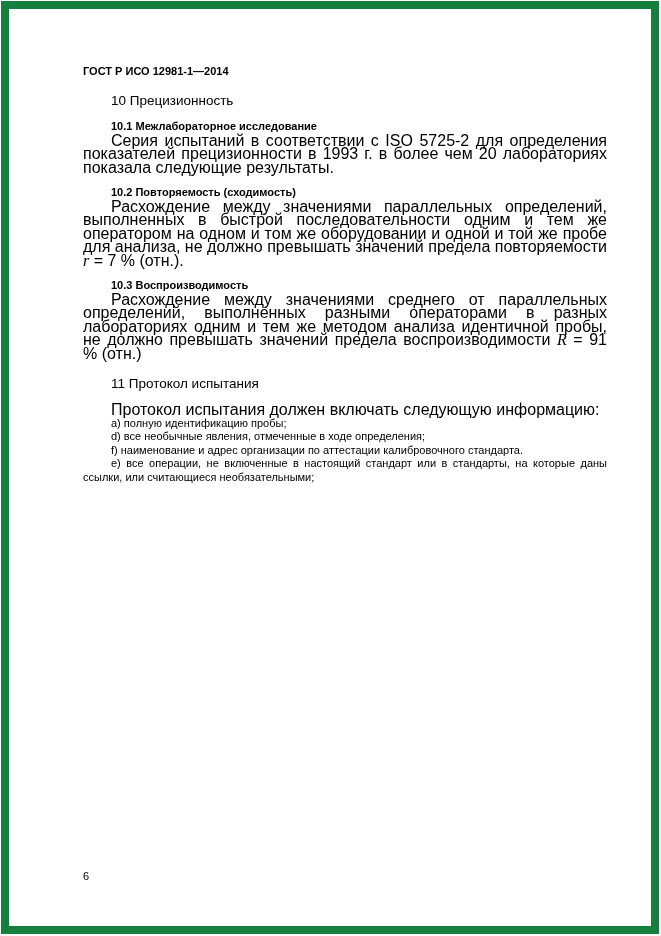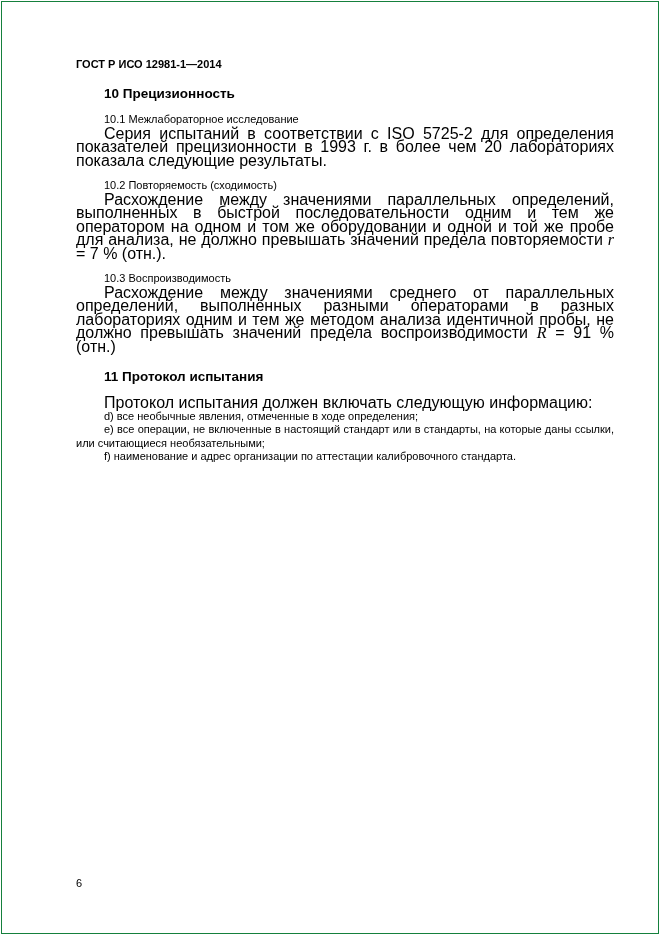--- a/index.html
+++ b/index.html
@@ -8,37 +8,37 @@
     height: 936px;
     background: #ffffff;
     font-family: "Liberation Sans", sans-serif;
     color: #000000;
   }
   .page {
     position: absolute;
     left: 1px; top: 1px;
     width: 658px;
     height: 933px;
-    border: 1px solid #15803d;
+    border: 8px solid #15803d;
     background: #ffffff;
     padding: 56px 44px 0 74px;
   }
   .doc-header {
     font-size: 11px;
     font-weight: bold;
     margin-bottom: 12px;
   }
   .section-title {
     font-size: 13.5px;
-    font-weight: bold;
+    font-weight: normal;
     margin: 16px 0 12px 28px;
   }
   .sub-heading {
     font-size: 11px;
-    font-weight: normal;
+    font-weight: bold;
     margin: 12px 0 0 28px;
     line-height: 13.5px;
   }
   .para {
     font-size: 16px;
     line-height: 13.5px;
     text-align: justify;
     text-indent: 28px;
   }
   .list-item {
@@ -73,19 +73,20 @@
   <div class="sub-heading">10.2 Повторяемость (сходимость)</div>
   <p class="para"><span>Расхождение между значениями параллельных определений, выполненных в быстрой последовательности одним и тем же оператором на одном и том же оборудовании и одной и той же пробе для анализа, не должно превышать значений предела повторяемости </span><span class="sym">r</span><span> = 7 % (отн.).</span></p>
 
   <div class="sub-heading">10.3 Воспроизводимость</div>
   <p class="para"><span>Расхождение между значениями среднего от параллельных определений, выполненных разными операторами в разных лабораториях одним и тем же методом анализа идентичной пробы, не должно превышать значений предела воспроизводимости </span><span class="sym">R</span><span> = 91 % (отн.)</span></p>
 
   <div class="section-title">11 Протокол испытания</div>
 
   <p class="para">Протокол испытания должен включать следующую информацию:</p>
 
+  <p class="list-item">a) полную идентификацию пробы;</p>
   <p class="list-item">d) все необычные явления, отмеченные в ходе определения;</p>
+  <p class="list-item">f) наименование и адрес организации по аттестации калибровочного стандарта.</p>
   <p class="list-item">e) все операции, не включенные в настоящий стандарт или в стандарты, на которые даны ссылки, или считающиеся необязательными;</p>
-  <p class="list-item">f) наименование и адрес организации по аттестации калибровочного стандарта.</p>
 
   <div class="page-number">6</div>
 
 </div>
 
 </body></html>

